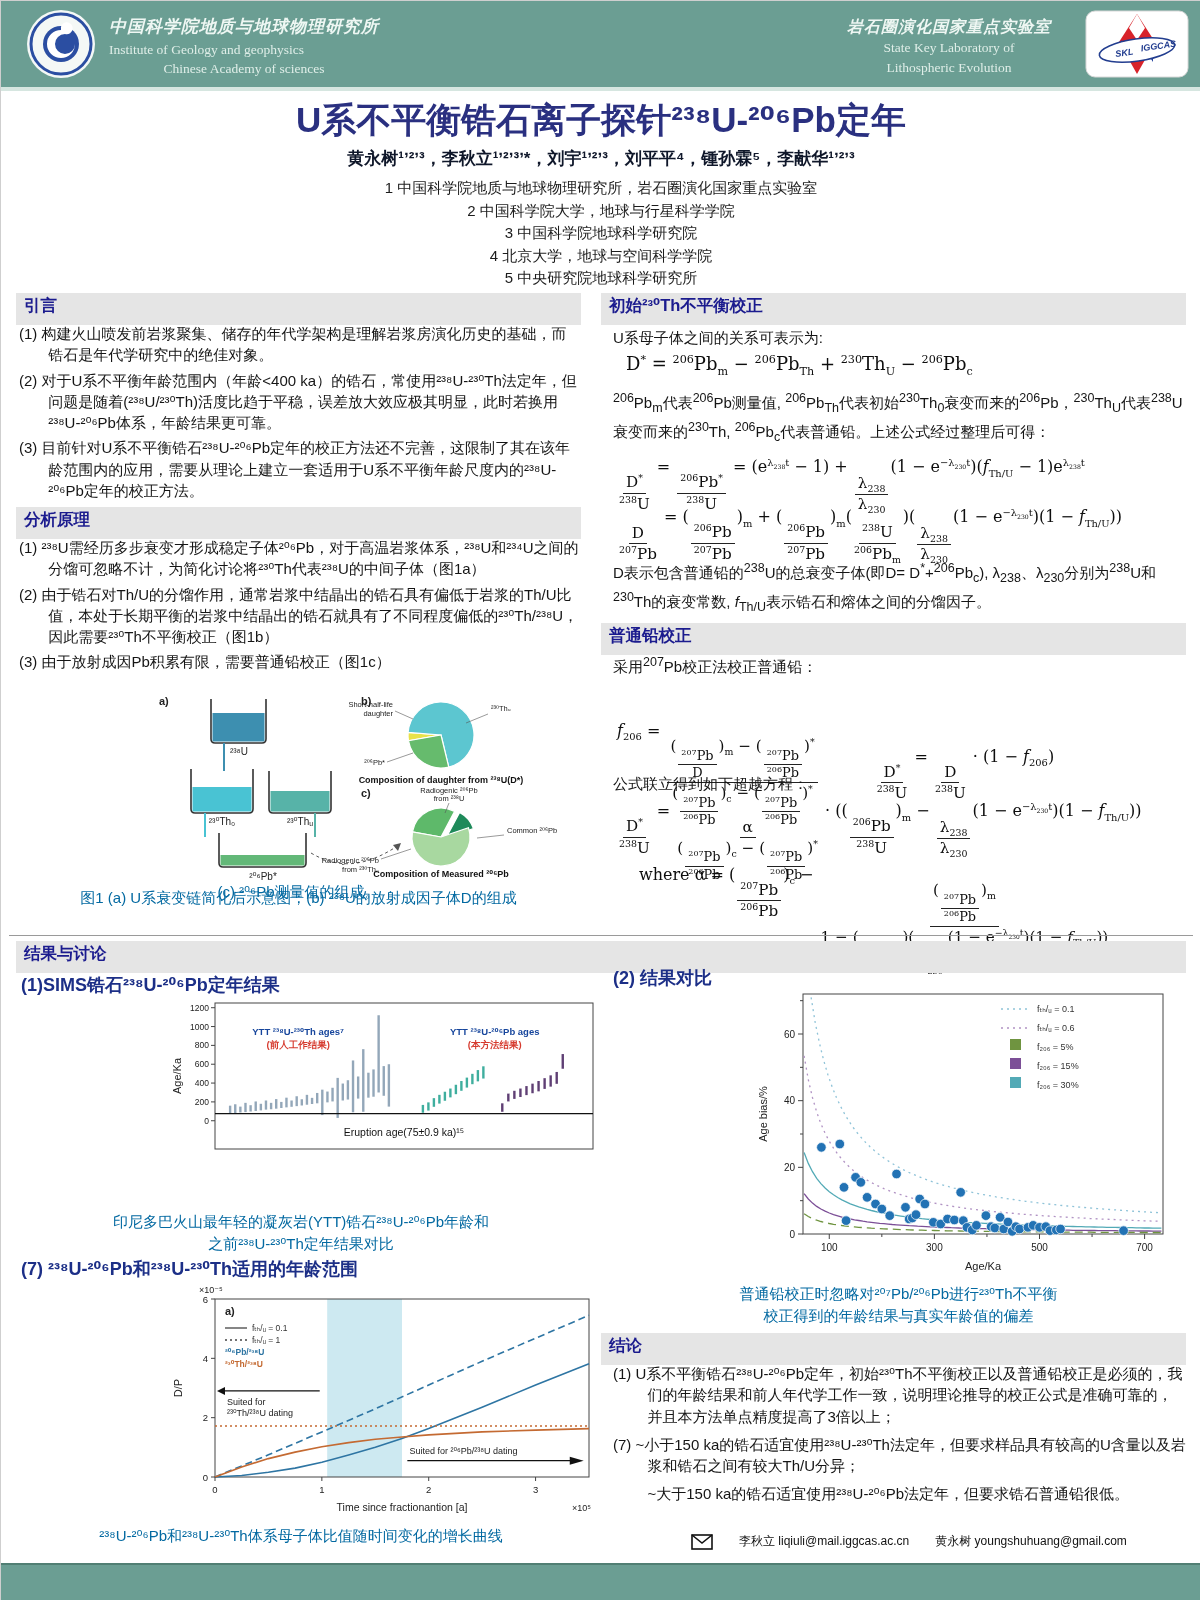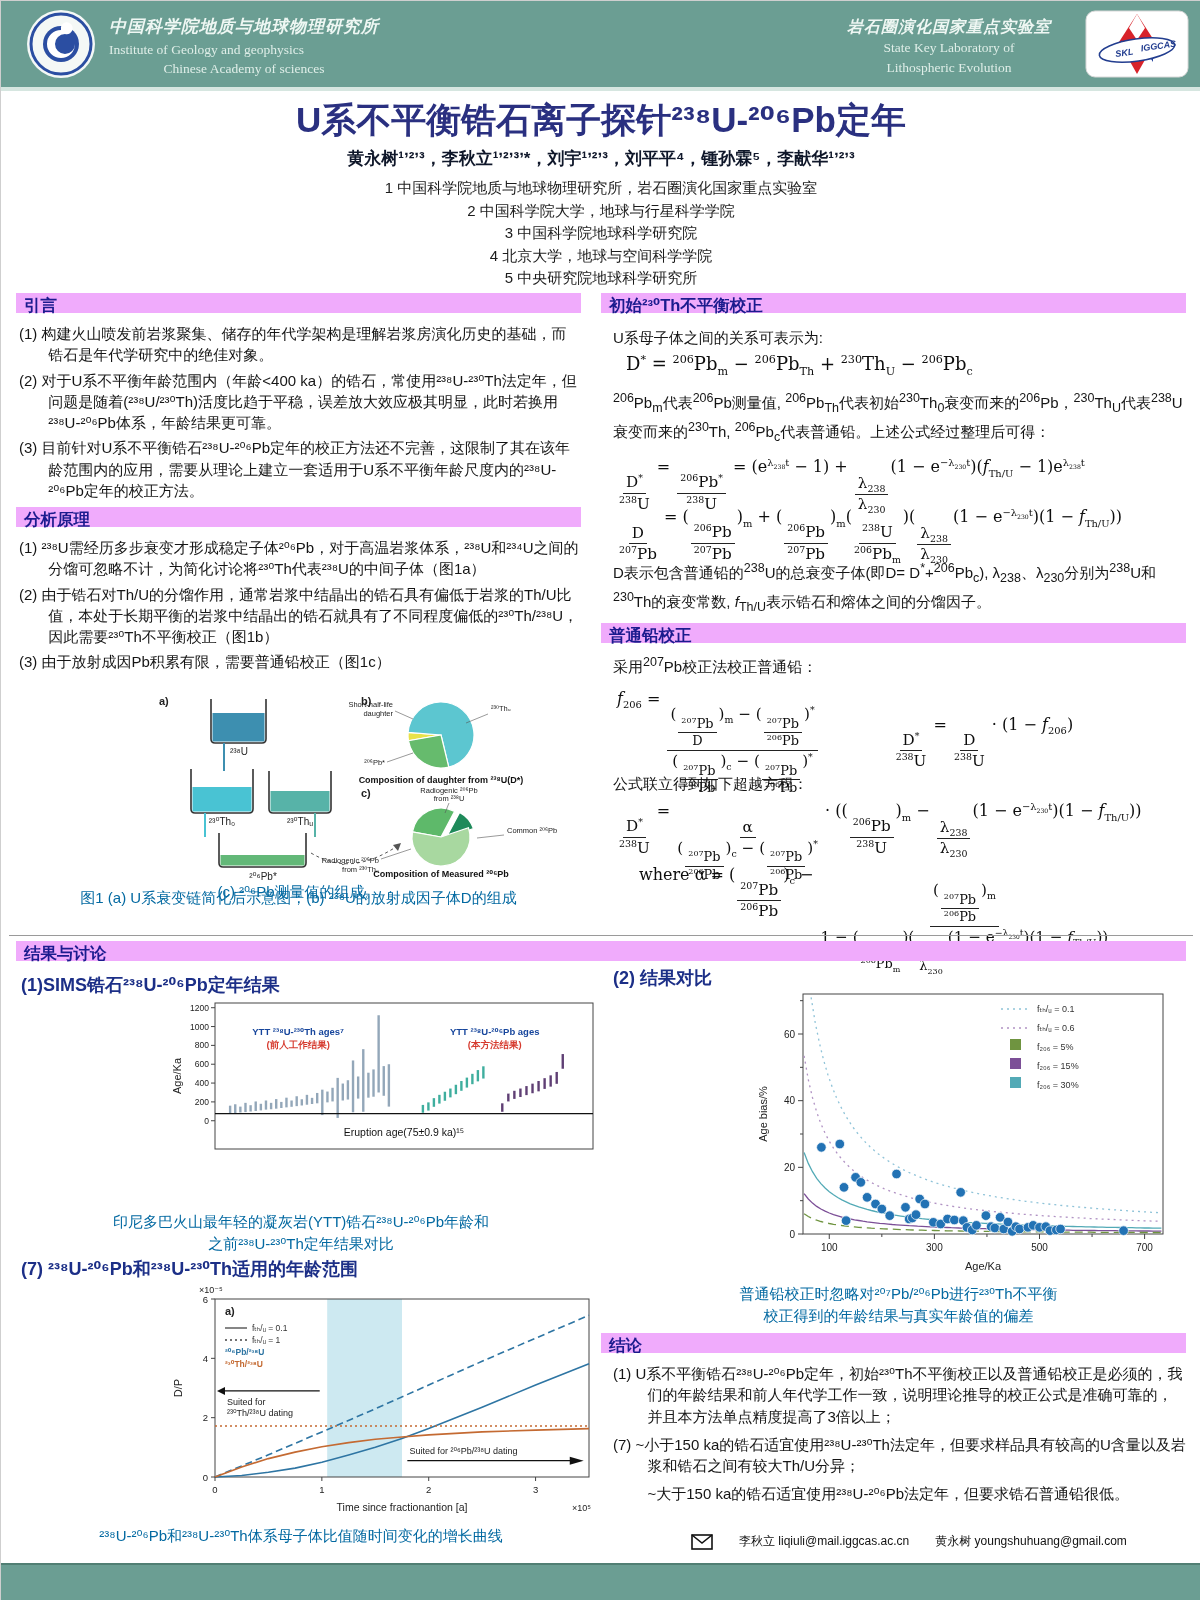--- a/index.html
+++ b/index.html
@@ -10,21 +10,21 @@
   .header-strip{left:0;top:86px;width:1200px;height:4px;background:#d6e6e0;}
   .org-cn{font-size:17px;font-weight:bold;color:#eef7f3;letter-spacing:1px;font-style:italic;}
   .org-en{font-size:13.5px;color:#dfeee8;font-family:"Liberation Serif","DejaVu Serif",serif;}
   .hdr-left{left:108px;top:14px;line-height:1.45;}
   .hdr-right{right:150px;top:14px;line-height:1.45;text-align:center;}
   
   .main-title{left:0;top:96px;width:1200px;text-align:center;font-size:35px;font-weight:bold;color:#2a3080;}
   .authors{left:0;top:146px;width:1200px;text-align:center;font-size:17px;font-weight:bold;color:#0f172a;}
   .affils{left:0;top:176px;width:1200px;text-align:center;font-size:15px;color:#1c1c1c;line-height:1.5;}
   
-  .sec-bar{height:20px;background:#f0abfc;color:#1b1b8e;font-size:16.5px;font-weight:bold;padding-left:8px;box-sizing:border-box;line-height:24px;}
+  .sec-bar{height:32px;background:#e5e5e5;color:#1b1b8e;font-size:16.5px;font-weight:bold;padding-left:8px;box-sizing:border-box;line-height:24px;}
   .blist .body-item{font-size:15px;line-height:1.42;color:#151515;padding-left:1.95em;text-indent:-1.95em;margin-bottom:4px;}
   .concl .body-item{padding-left:2.3em;text-indent:-2.3em;margin-bottom:7px;}
   .concl .body-item:nth-child(3){text-indent:0;}
   .para{font-size:15px;color:#151515;line-height:1.5;}
   .caption{font-size:15px;color:#0369a1;text-align:center;line-height:1.45;}
   .res-h{font-size:18px;font-weight:bold;color:#1c2f87;}
   
   .eq{font-family:"DejaVu Serif","Liberation Serif",serif;font-size:16px;color:#0d0d0d;white-space:nowrap;}
   .eq-lg{font-size:18px;}
   .eq sup,.eq sub{font-size:0.62em;}
@@ -178,21 +178,21 @@
         <span><sup>238</sup>U</span>
         <span><sup>206</sup>Pb<sub>m</sub></span>
       </span>)(<span class="fr">
         <span>λ<sub>238</sub></span>
         <span>λ<sub>230</sub></span>
       </span>(1 − e<sup>−λ<sub>230</sub>t</sup>)(1 − <i>f</i><sub>Th/U</sub>))</div>
   <div class="abs para" style="left:612px;top:558px;width:573px">D表示包含普通铅的<sup>238</sup>U的总衰变子体(即D= D<sup>*</sup>+<sup>206</sup>Pb<sub>c</sub>), λ<sub>238</sub>、λ<sub>230</sub>分别为<sup>238</sup>U和<sup>230</sup>Th的衰变常数, <i>f</i><sub>Th/U</sub>表示锆石和熔体之间的分馏因子。</div>
 
   <div class="abs sec-bar" style="left:600px;top:622px;width:585px">普通铅校正</div>
   <div class="abs para" style="left:612px;top:652px;width:570px">采用<sup>207</sup>Pb校正法校正普通铅：</div>
-  <div class="abs" style="left:616px;top:688px;width:569px;display:flex;align-items:center;gap:74px">
+  <div class="abs" style="left:616px;top:720px;width:569px;display:flex;align-items:center;gap:55px">
     <span class="eq"><i>f</i><sub>206</sub> = <span class="fr">
           <span>(<span class="fr">
               <span><sup>207</sup>Pb</span>
               <span>D</span>
             </span>)<sub>m</sub> − (<span class="fr">
               <span><sup>207</sup>Pb</span>
               <span><sup>206</sup>Pb</span>
             </span>)<sup>*</sup></span>
           <span>(<span class="fr">
               <span><sup>207</sup>Pb</span>

